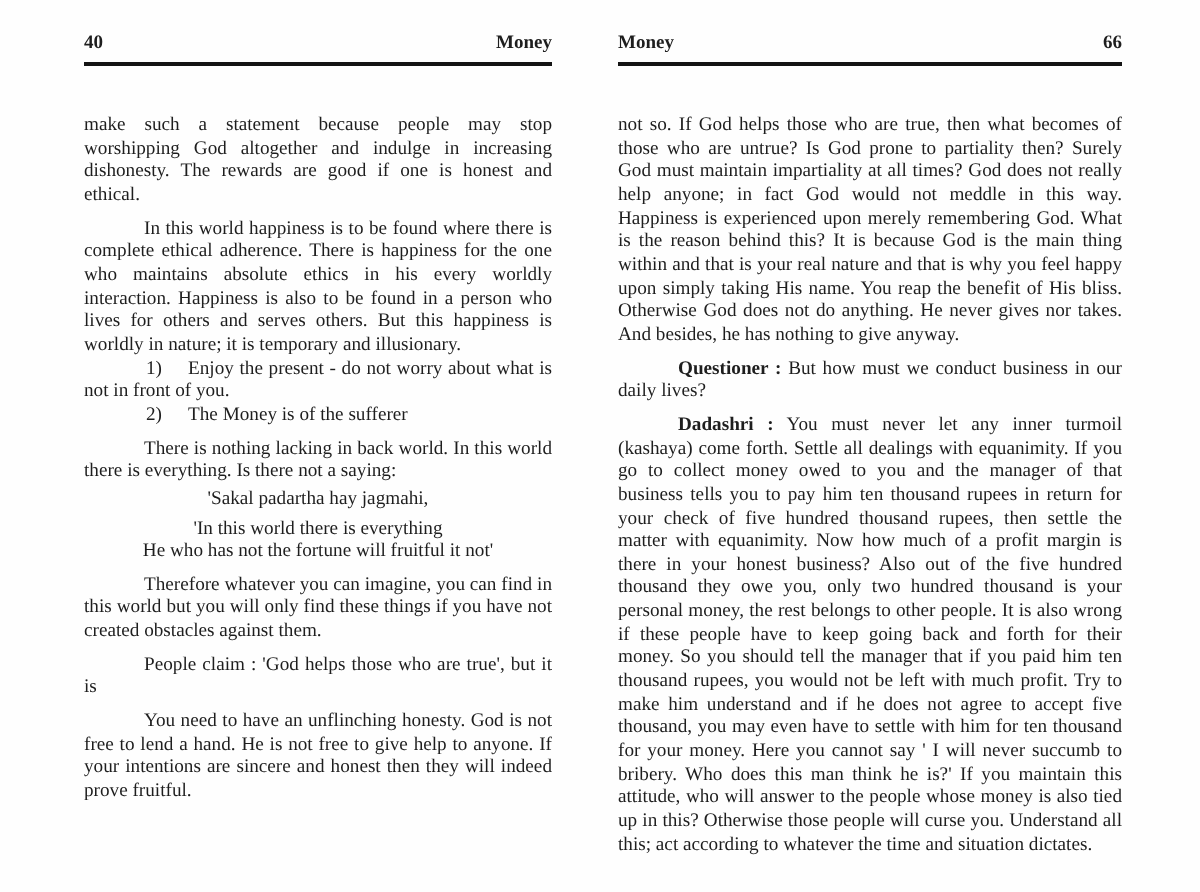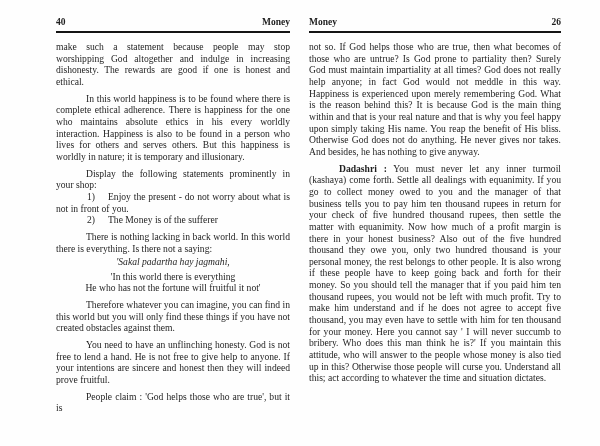--- a/index.html
+++ b/index.html
@@ -5,76 +5,76 @@
   html, body { margin: 0; padding: 0; }
   body {
     width: 600px; height: 446px;
     background: #fefefe;
     overflow: hidden;
     position: relative;
     font-family: "Liberation Serif", "DejaVu Serif", serif;
     color: #1e1e1e;
   }
   .page { position: absolute; top: 17px; }
-  .page-left  { left: 56px;  width: 234px; }
+  .page-left  { left: 42px;  width: 234px; }
   .page-right { left: 309px; width: 252px; }
   .page-header {
     display: flex; justify-content: space-between; align-items: flex-end;
     font-weight: bold; font-size: 9.5px; line-height: 10px;
     border-bottom: 2px solid #141414;
     padding-bottom: 4px;
   }
   .page-body {
-    padding-top: 8px;
+    padding-top: 24px;
     font-size: 9.6px;
     line-height: 11.65px;
     text-align: justify;
   }
   .page-body p { margin: 5px 0 0 0; }
   .page-body p:first-child { margin-top: 0; }
   p.tight { margin-top: 0; }
   .indent { text-indent: 30px; }
   .list-item { text-indent: 31px; }
   .li-gap { display: inline-block; width: 13px; }
-  .verse { text-align: center; font-style: italic; margin-top: 2px !important; }
+  .verse { text-align: center; margin-top: 2px !important; }
   .verse.tight { margin-top: 0 !important; }
   .trans { text-align: center; margin-top: 3px !important; font-family: Liberation Serif, serif; }
   .trans.tight { margin-top: 0 !important; }
   .speaker { font-weight: bold; }
 </style>
 </head>
 <body>
 
 <div class="spread">
 
   <div class="page page-left">
     <div class="page-header">
       <span>40</span>
       <span>Money</span>
     </div>
     <div class="page-body">
       <p>make such a statement because people may stop worshipping God altogether and indulge in increasing dishonesty. The rewards are good if one is honest and ethical.</p>
       <p class="indent">In this world happiness is to be found where there is complete ethical adherence. There is happiness for the one who maintains absolute ethics in his every worldly interaction. Happiness is also to be found in a person who lives for others and serves others. But this happiness is worldly in nature; it is temporary and illusionary.</p>
-      <p class="indent">Display the following statements prominently in your shop:</p>
       <p class="list-item tight"><span>1)</span><span class="li-gap"></span><span>Enjoy the present - do not worry about what is not in front of you.</span></p>
       <p class="list-item tight"><span>2)</span><span class="li-gap"></span><span>The Money is of the sufferer</span></p>
       <p class="indent">There is nothing lacking in back world. In this world there is everything. Is there not a saying:</p>
       <p class="verse">'Sakal padartha hay jagmahi,</p>
       <p class="trans">'In this world there is everything</p>
       <p class="trans tight">He who has not the fortune will fruitful it not'</p>
       <p class="indent">Therefore whatever you can imagine, you can find in this world but you will only find these things if you have not created obstacles against them.</p>
+      <p class="indent">People claim : 'God helps those who are true', but it is</p>
       <p class="indent">You need to have an unflinching honesty. God is not free to lend a hand. He is not free to give help to anyone. If your intentions are sincere and honest then they will indeed prove fruitful.</p>
-      <p class="indent">People claim : 'God helps those who are true', but it is</p>
     </div>
   </div>
 
   <div class="page page-right">
     <div class="page-header">
       <span>Money</span>
-      <span>26</span>
+      <span>66</span>
     </div>
     <div class="page-body">
       <p>not so. If God helps those who are true, then what becomes of those who are untrue? Is God prone to partiality then? Surely God must maintain impartiality at all times? God does not really help anyone; in fact God would not meddle in this way. Happiness is experienced upon merely remembering God. What is the reason behind this? It is because God is the main thing within and that is your real nature and that is why you feel happy upon simply taking His name. You reap the benefit of His bliss. Otherwise God does not do anything. He never gives nor takes. And besides, he has nothing to give anyway.</p>
+      <p class="indent"><span class="speaker">Questioner :</span> <span>But how must we conduct business in our daily lives?</span></p>
       <p class="indent"><span class="speaker">Dadashri :</span> <span>You must never let any inner turmoil (kashaya) come forth. Settle all dealings with equanimity. If you go to collect money owed to you and the manager of that business tells you to pay him ten thousand rupees in return for your check of five hundred thousand rupees, then settle the matter with equanimity. Now how much of a profit margin is there in your honest business? Also out of the five hundred thousand they owe you, only two hundred thousand is your personal money, the rest belongs to other people. It is also wrong if these people have to keep going back and forth for their money. So you should tell the manager that if you paid him ten thousand rupees, you would not be left with much profit. Try to make him understand and if he does not agree to accept five thousand, you may even have to settle with him for ten thousand for your money. Here you cannot say ' I will never succumb to bribery. Who does this man think he is?' If you maintain this attitude, who will answer to the people whose money is also tied up in this? Otherwise those people will curse you. Understand all this; act according to whatever the time and situation dictates.</span></p>
     </div>
   </div>
 
 </div>
 
 </body></html>

